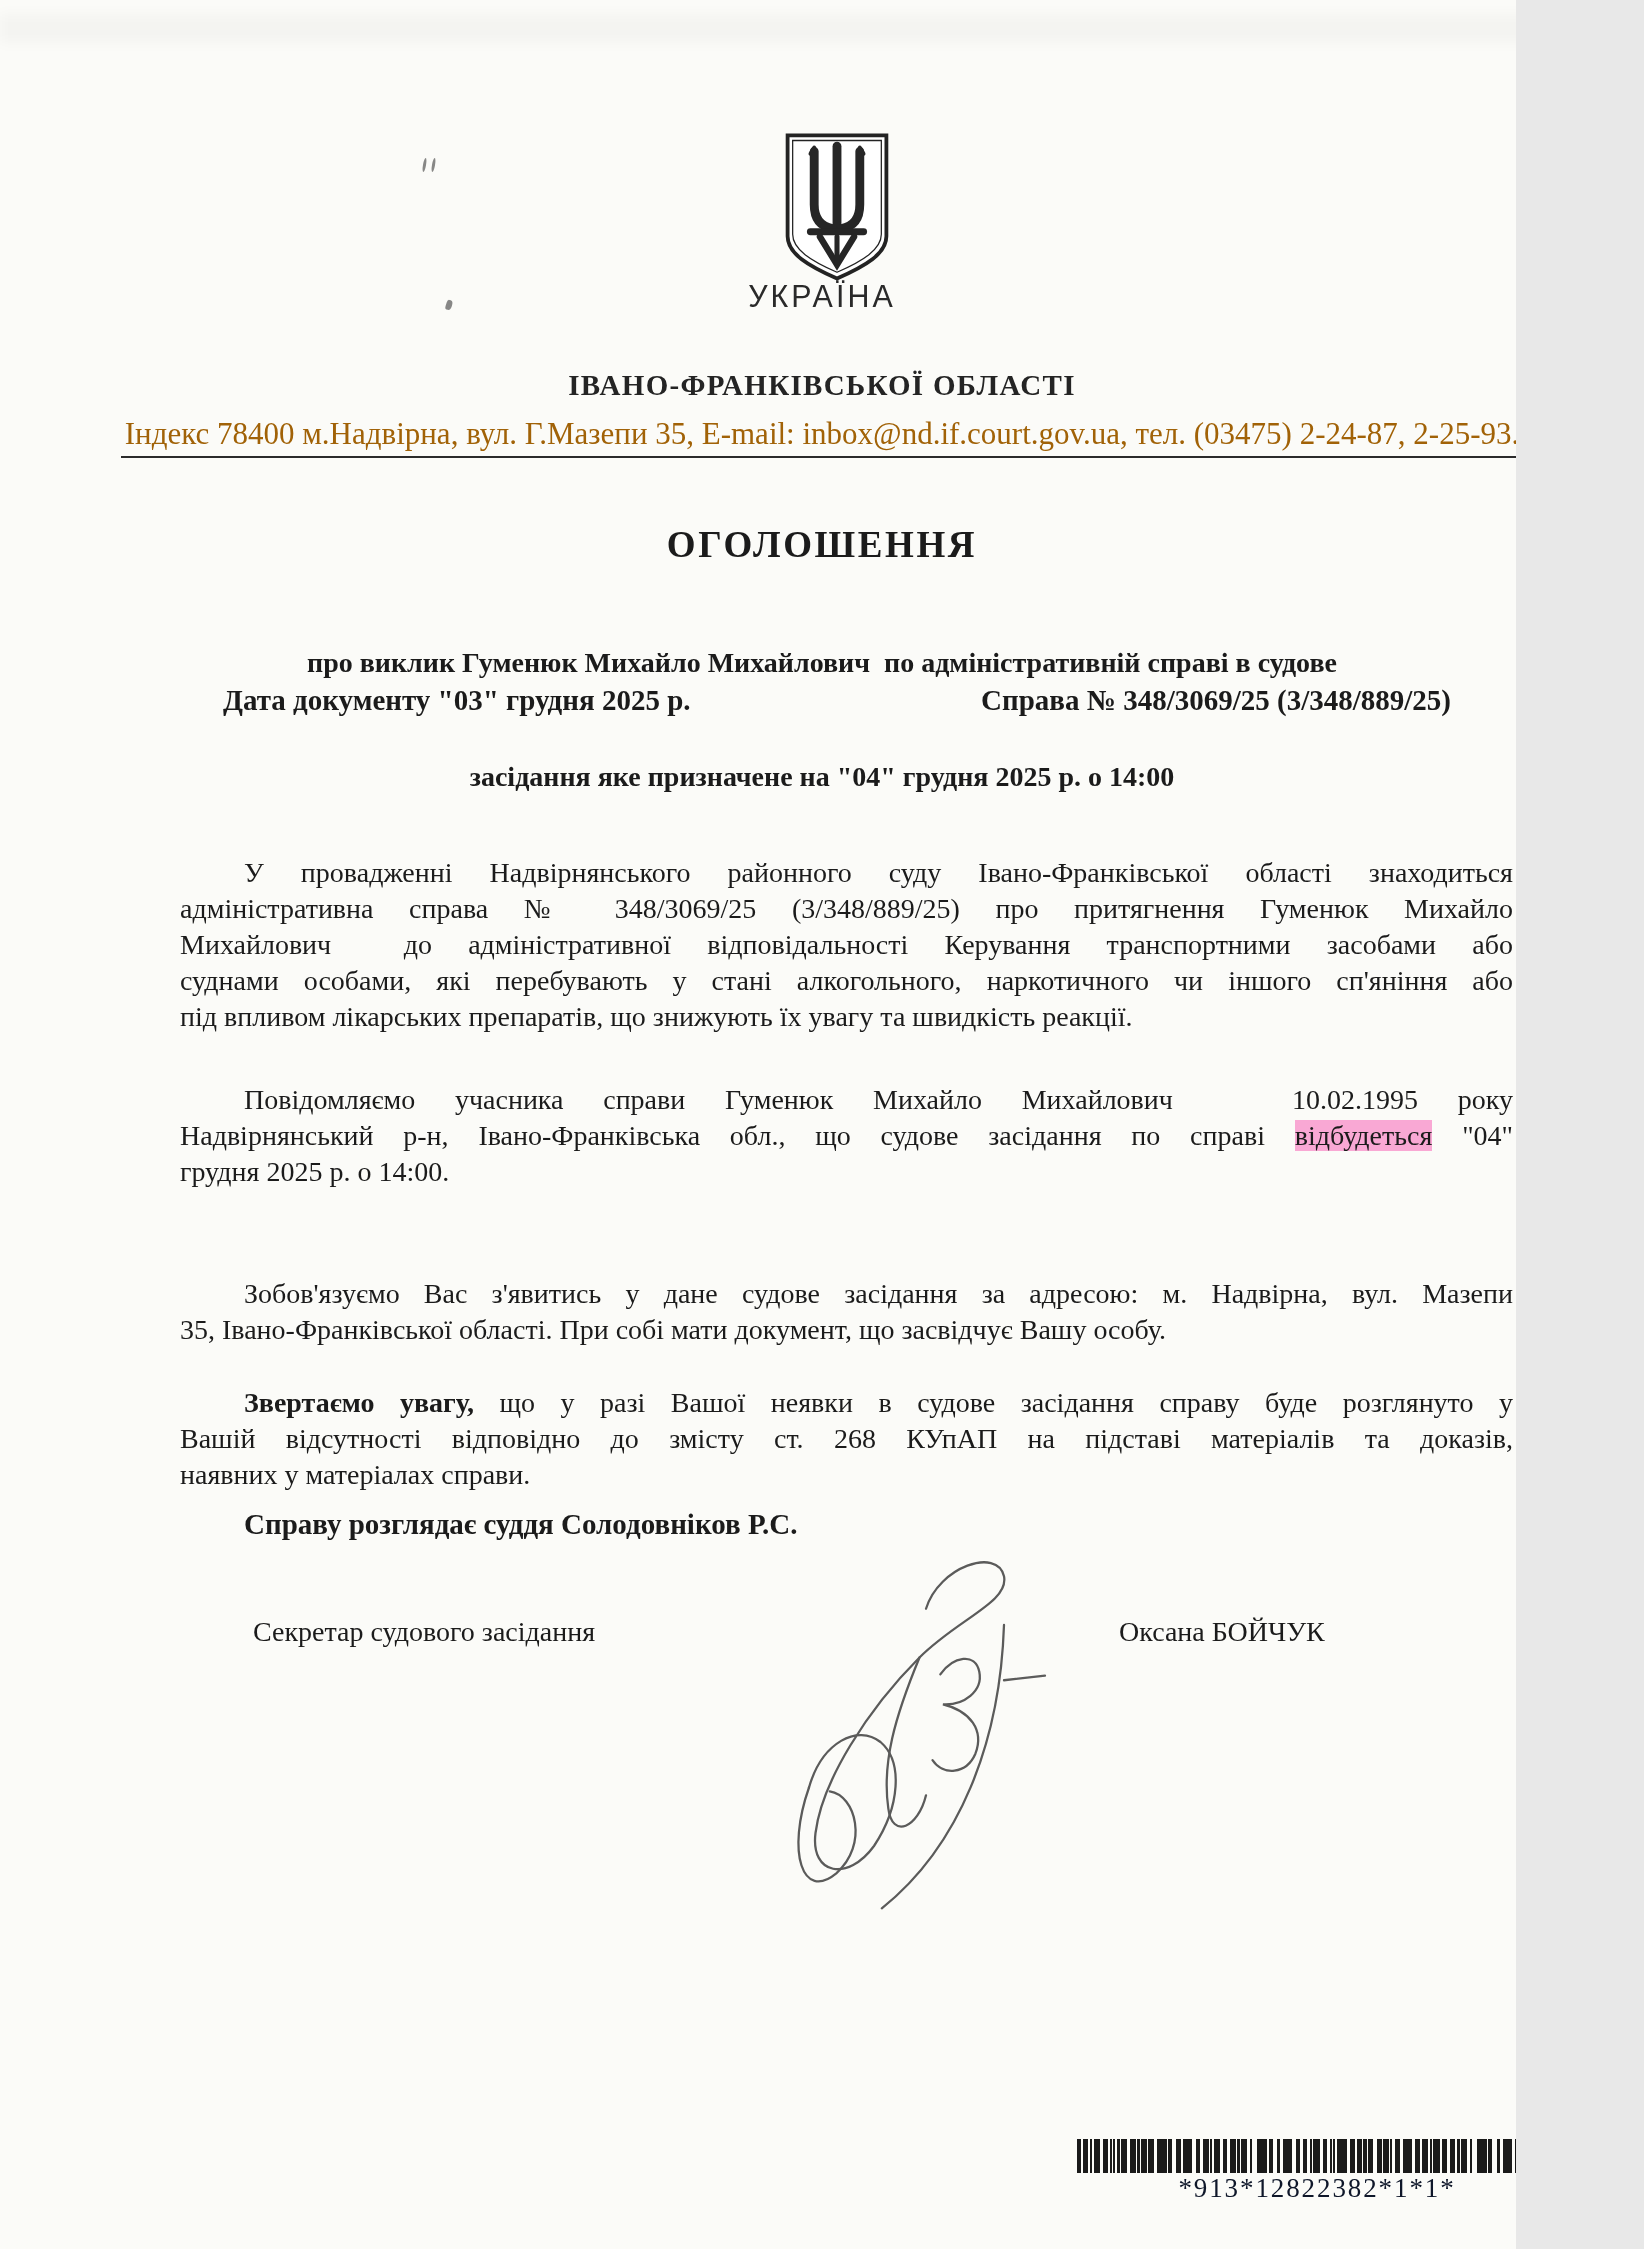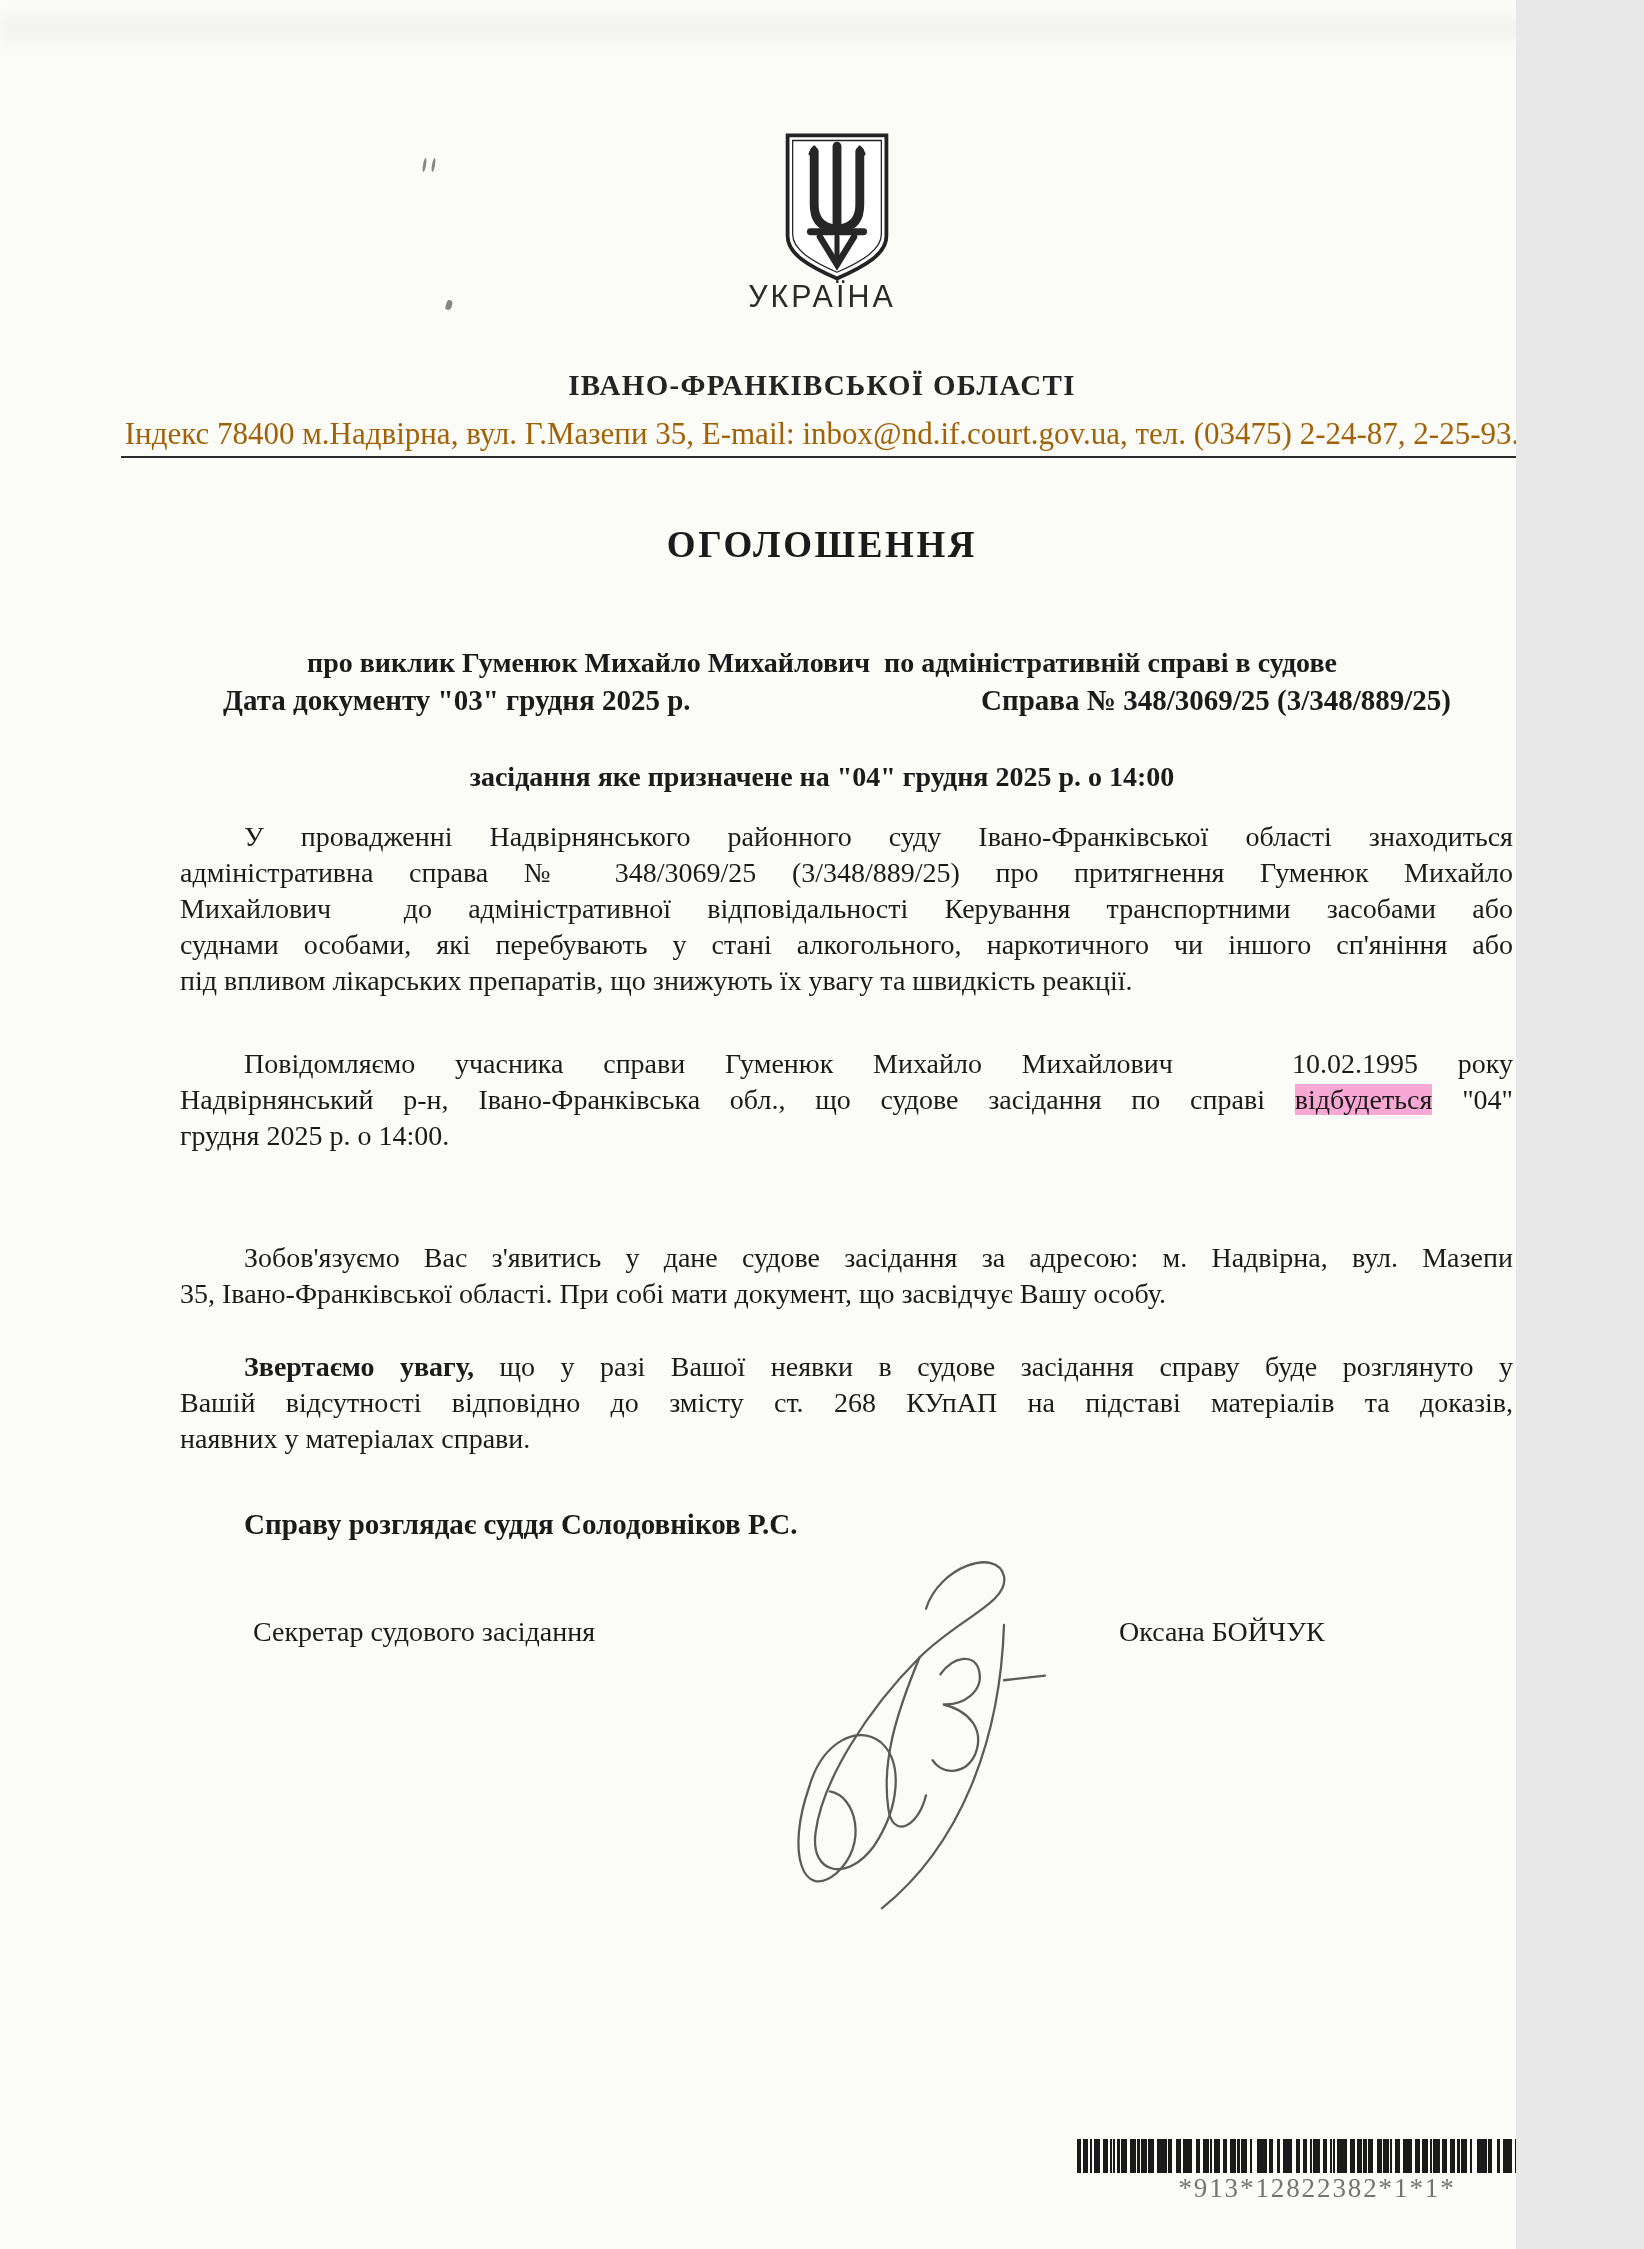--- a/index.html
+++ b/index.html
@@ -69,21 +69,21 @@
   
   .para{
     left:180px;width:1333px;
     font-size:28px;line-height:36px;
   }
   .p1{top:819px;} .p2{top:1046px;} .p3{top:1240px;} .p4{top:1349px;}
   .bline{
     text-align:justify;text-align-last:justify;
     white-space:pre-wrap;
   }
-  .bline.first{text-indent:64px;}
+  .bline.first{text-indent:64px;margin-top:36px;}
   .bline.last{text-align-last:left;}
   .hl{background:#d9d9d5;}
 
   .judge-line{
     left:180px;top:1508px;width:1333px;
     font-weight:bold;font-size:29px;
     text-indent:64px;
   }
 
   
@@ -95,21 +95,21 @@
   .barcode-bars{
     left:1077px;top:2139px;width:480px;height:34px;
     background-image:
       repeating-linear-gradient(90deg,#1a1a1a 0 2.6px,transparent 2.6px 5.7px,#1a1a1a 5.7px 10.2px,transparent 10.2px 13.4px,#1a1a1a 13.4px 14.7px,transparent 14.7px 20px),
       repeating-linear-gradient(90deg,#1a1a1a 0 3.8px,transparent 3.8px 9px,#1a1a1a 9px 11px,transparent 11px 16.6px,#1a1a1a 16.6px 22px,transparent 22px 27.4px);
   }
   .barcode-text{
     left:1077px;top:2173px;width:480px;
     text-align:center;
     font-size:27px;letter-spacing:1.9px;
-    color:#737373;
+    color:#0f172a;
   }
 </style>
 </head>
 <body>
 
 <div class="page" style="color: rgb(27, 27, 27); background: rgb(251, 251, 248);">
 
   <div class="abs scan-noise"></div>
   <div class="speck" style="left:446px;top:300px;width:5.7px;height:10.2px;transform:rotate(18deg);border-radius:40% 60% 60% 40%;"></div>
   <div class="speck" style="left:423px;top:158px;width:3.2px;height:14px;transform:rotate(10deg);"></div>

